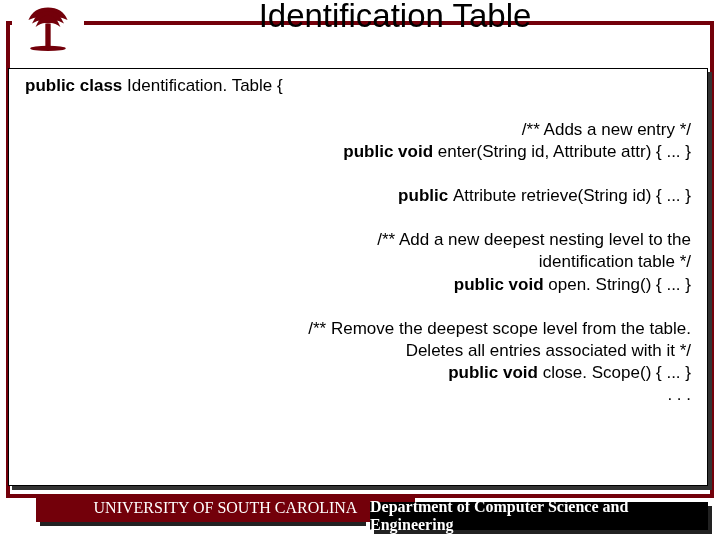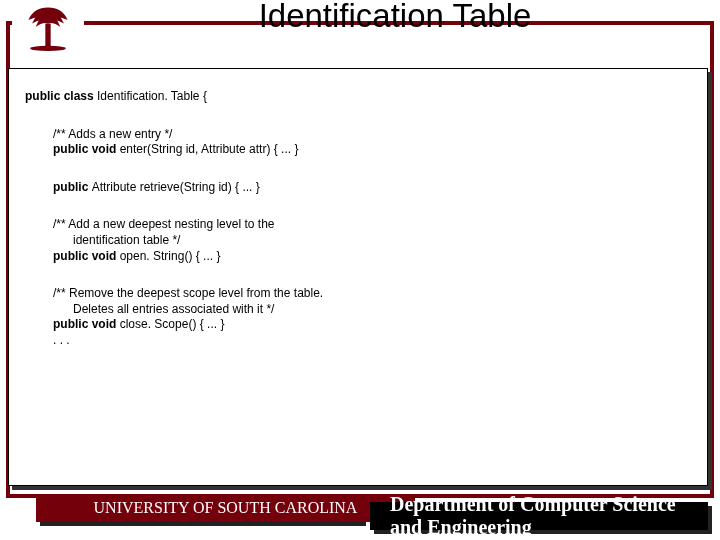--- a/index.html
+++ b/index.html
@@ -56,27 +56,27 @@
   }
   .code-box {
     position: absolute;
     top: 68px;
     left: 8px;
     width: 700px;
     height: 418px;
     background: #fff;
     border: 1px solid #000;
     z-index: 4;
-    padding: 20px 16px;
-    font-size: 12px;
+    padding: 6px 16px;
+    font-size: 17px;
     line-height: 1.30;
   }
   .code-box b { font-weight: bold; }
   .code-line { white-space: pre-wrap; }
-  .indent { padding-left: 28px; }
+  .indent { padding-left: 28px; text-align: right; }
   .spacer-block { height: 22px; }
   .footer-left-shadow {
     position: absolute;
     left: 40px;
     bottom: 14px;
     width: 326px;
     height: 28px;
     background: #222;
     z-index: 6;
   }
@@ -106,27 +106,26 @@
   }
   .footer-right {
     position: absolute;
     left: 370px;
     bottom: 10px;
     width: 338px;
     height: 28px;
     background: #000;
     color: #fff;
     font-family: "Times New Roman", Times, serif;
-    font-size: 20px;
+    font-size: 16px;
     font-weight: bold;
     display: flex;
     align-items: center;
     justify-content: center;
     z-index: 7;
-    padding-left: 20px;
   }
 </style>
 </head>
 <body>
 
 <div class="border-frame"></div>
 
 <div class="logo">
   <svg viewBox="0 0 60 54">
     <g fill="#73000a">

